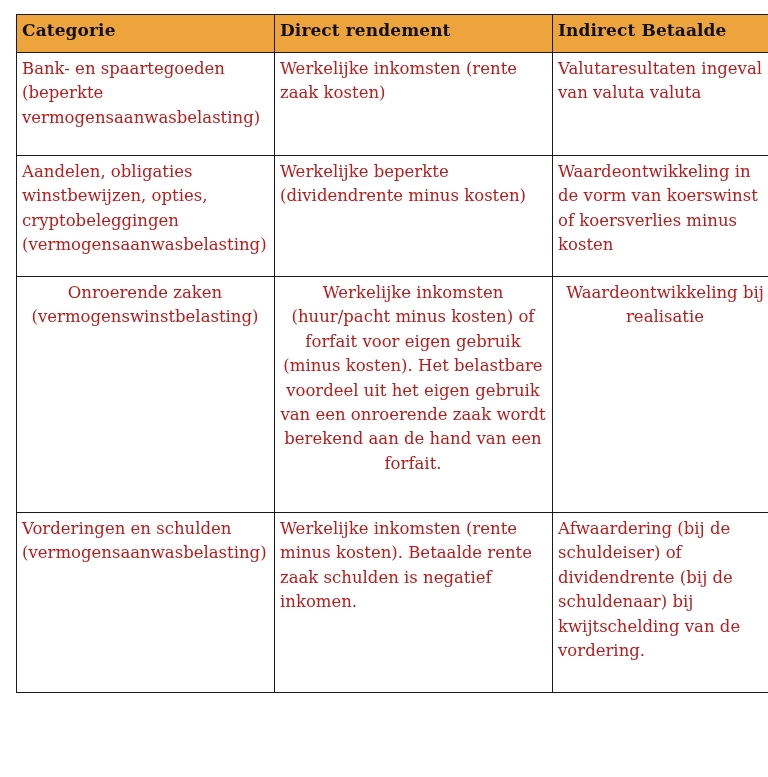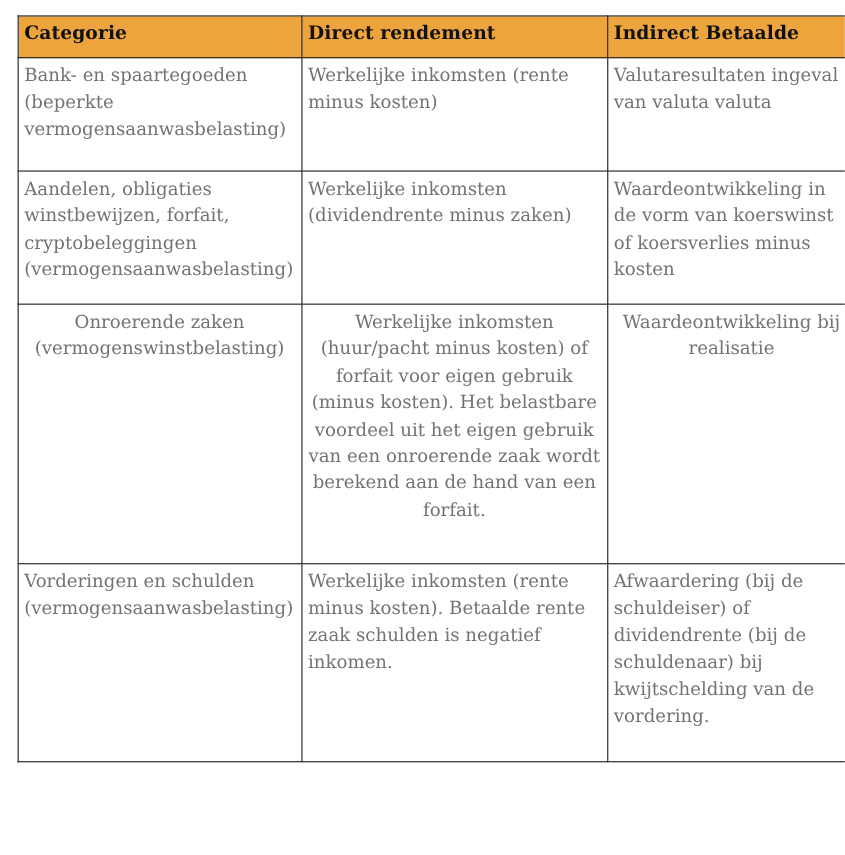--- a/index.html
+++ b/index.html
@@ -54,21 +54,21 @@
     padding-bottom: 5px;
     color: #111111;
     letter-spacing: 0.1px;
   }
 
   table.rendement-table tbody td {
     font-size: 16.5px;
     line-height: 1.48;
     font-weight: normal;
     background: #ffffff;
-    color: #737373;
+    color: #b91c1c;
   }
 
   
   tr.row-0 td { height: 103px; }
   tr.row-1 td { height: 121px; }
   tr.row-2 td { height: 95px; }
   tr.row-3 td { height: 236px; text-align: center; }
   tr.row-4 td { height: 180px; }
 
   .cell-text {
@@ -95,32 +95,32 @@
         <th>Direct rendement</th>
         <th>Indirect Betaalde</th>
       </tr>
     </thead>
     <tbody>
       <tr class="row-0">
         <td>
             <span class="cell-text">Bank- en spaartegoeden (beperkte vermogensaanwasbelasting)</span>
           </td>
         <td>
-            <span class="cell-text">Werkelijke inkomsten (rente minus kosten)</span>
+            <span class="cell-text">Werkelijke inkomsten (rente zaak kosten)</span>
           </td>
         <td>
             <span class="cell-text">Valutaresultaten ingeval van valuta valuta</span>
           </td>
       </tr>
       <tr class="row-1">
         <td>
-            <span class="cell-text">Aandelen, obligaties winstbewijzen, forfait, cryptobeleggingen (vermogensaanwasbelasting)</span>
+            <span class="cell-text">Aandelen, obligaties winstbewijzen, opties, cryptobeleggingen (vermogensaanwasbelasting)</span>
           </td>
         <td>
-            <span class="cell-text">Werkelijke inkomsten (dividendrente minus zaken)</span>
+            <span class="cell-text">Werkelijke beperkte (dividendrente minus kosten)</span>
           </td>
         <td>
             <span class="cell-text">Waardeontwikkeling in de vorm van koerswinst of koersverlies minus kosten</span>
           </td>
       </tr>
       <tr class="row-3">
         <td>
             <span class="cell-text">Onroerende zaken (vermogenswinstbelasting)</span>
           </td>
         <td>

